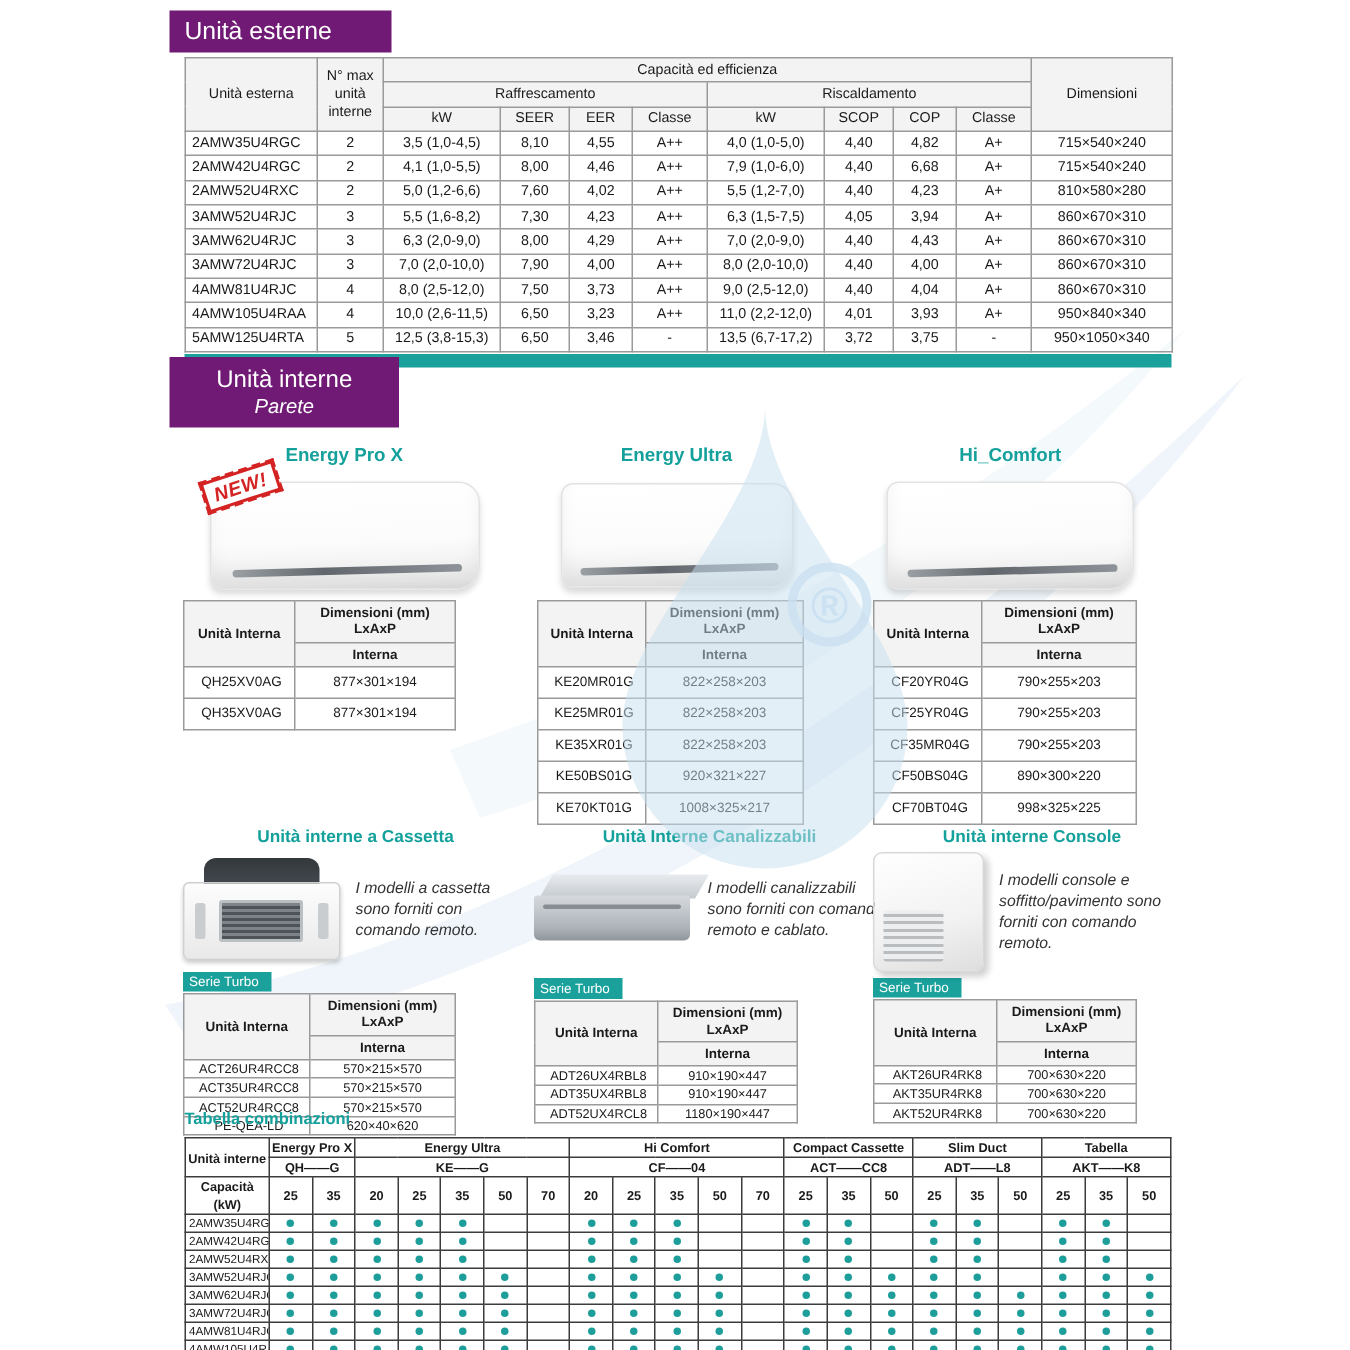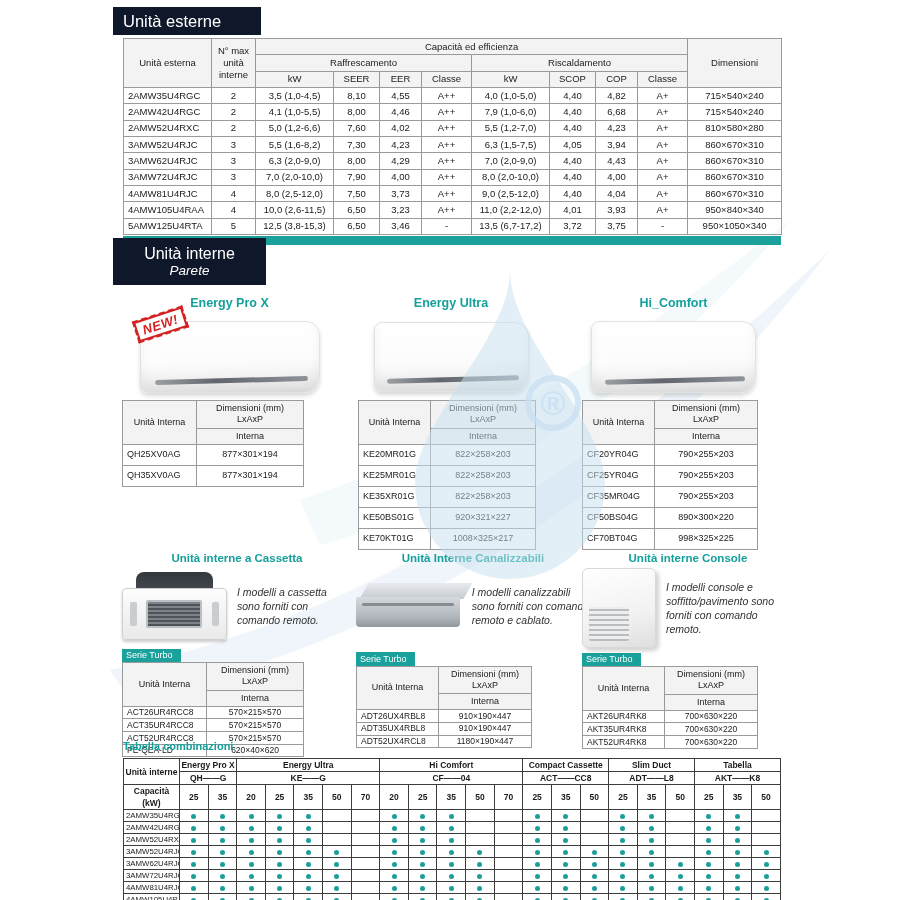--- a/index.html
+++ b/index.html
@@ -3,21 +3,21 @@
 <meta charset="utf-8">
 <style>
   * { margin:0; padding:0; box-sizing:border-box; }
   html,body { background:#fff; }
   #page {
     position:relative; width:900px; height:900px; background:#fff; overflow:hidden;
     font-family:"Liberation Sans", sans-serif; color:#1a1a1a;
   }
   
   .teal-box {
-    position:absolute; background:#0f172a; color:#fff; z-index:2;
+    position:absolute; background:#701a75; color:#fff; z-index:2;
     display:flex; flex-direction:column; justify-content:center; padding:3px 10px;
   }
   #box-esterne { left:113px; top:7px; width:148px; height:28px; font-size:16.5px; }
   #box-interne { left:113px; top:238px; width:153px; height:47px; text-align:center; }
   #box-interne .l1 { font-size:16px; }
   #box-interne .l2 { font-size:13.5px; font-style:italic; }
   
   #swoosh { position:absolute; left:0; top:0; z-index:0; pointer-events:none; }
   #watermark { position:absolute; left:360px; top:268px; z-index:5; pointer-events:none; }
   
@@ -30,23 +30,23 @@
   .ext-footer-bar { width:658px; height:9px; background:#1aa19c; margin-top:1px; }
   
   .prod-col { position:absolute; z-index:1; }
   #prod-0 { left:122px; top:296px; width:215px; }
   #prod-1 { left:358px; top:296px; width:186px; }
   #prod-2 { left:582px; top:296px; width:183px; }
   .prod-title { text-align:center; color:#14a09b; font-weight:bold; font-size:12.5px; height:18px; }
   .prod-img-wrap { position:relative; height:86px; display:flex; align-items:center; justify-content:center; }
   .dim-table { width:100%; font-size:9px; background:#fff; }
   .dim-table th, .dim-table td { border:1px solid #9a9a9a; text-align:center; padding:2px 1px; line-height:1.25; }
-  .dim-table th { background:#f3f3f3; font-weight:normal;margin-left:44px; }
+  .dim-table th { background:#f3f3f3; font-weight:bold;margin-left:44px; }
   .dim-table td { height:21px; }
-  .dim-table td:first-child { text-align:left; padding-left:4px; }
+  .dim-table td:first-child { text-align:center; padding-left:4px; }
   .small-rows td { height:12px !important; font-size:8.5px; padding:0.5px 1px; }
   
   .ac-wall { position:relative; background:linear-gradient(178deg,#ffffff 0%,#fcfcfc 55%,#ececec 92%,#e0e0e0 100%);
     border:1px solid #e2e2e2; border-radius:8px 14px 16px 8px;
     box-shadow:0 3px 4px rgba(0,0,0,.15), inset 0 -10px 12px rgba(0,0,0,.05); }
   .ac-wall::after { content:""; position:absolute; left:8%; right:6%; bottom:9px; height:5px;
     background:linear-gradient(90deg,#9aa0a4,#60666b 40%,#8d9398); border-radius:3px; transform:rotate(-1.5deg); }
   .new-badge { position:absolute; left:-6px; top:-8px; transform:rotate(-18deg);
     background:#fff; color:#d42323; border:2px solid #d42323; outline:2px dashed #d42323; outline-offset:-1px;
     font-weight:bold; font-style:italic; font-size:13px; padding:1px 5px; letter-spacing:.5px; z-index:3; }

